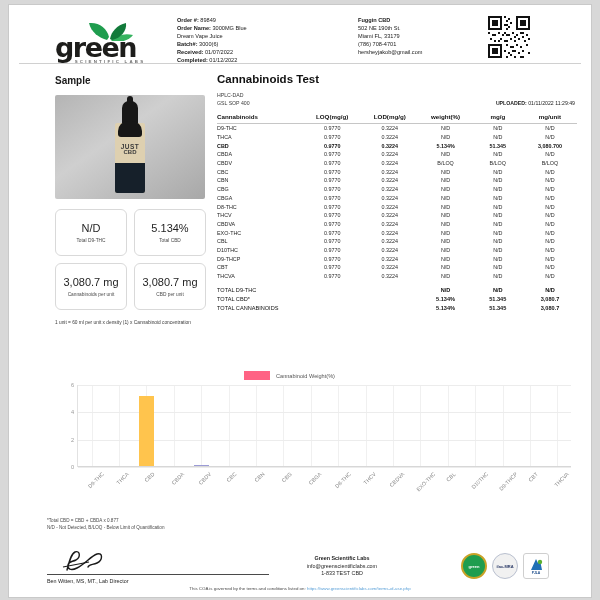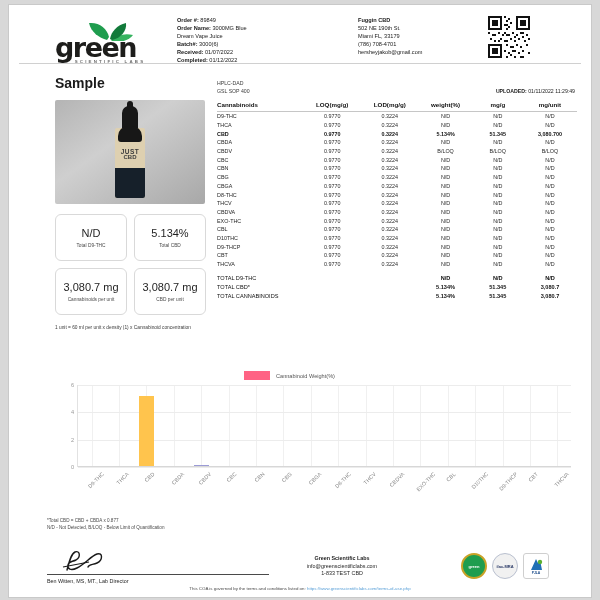--- a/index.html
+++ b/index.html
@@ -35,21 +35,21 @@
   .contact-block { position:absolute; left:349px; top:11px; font-size:5.6px; line-height:8px; color:#1a1a1a; }
   .contact-block b { font-weight:bold; }
   .qr { position:absolute; left:479px; top:11px; width:42px; height:42px; }
   .hr-head { position:absolute; left:10px; right:10px; top:58px; height:1px; background:#d0d0d0; }
 
   
   .cols { position:absolute; left:0; top:62px; right:0; }
   .left-col { position:absolute; left:46px; top:8px; width:152px; }
   .right-col { position:absolute; left:208px; top:6px; width:360px; }
 
-  .sec-title { font-size:14px; font-weight:bold; color:#1a1a1a; }
+  .sec-title { font-size:10px; font-weight:bold; color:#1a1a1a; }
   .sample-img {
     margin-top:9px; width:150px; height:104px;
     background:linear-gradient(145deg,#b4b4b4 0%,#cfcfcf 40%,#a8a8a8 100%);
     border-radius:2px; position:relative; overflow:hidden;
   }
   .bottle { position:absolute; left:50%; top:6px; transform:translateX(-50%); width:30px; height:94px; }
   .bottle .cap { position:absolute; left:7px; top:0; width:16px; height:26px; background:#171717; border-radius:7px 7px 2px 2px; }
   .bottle .tip { position:absolute; left:12px; top:-5px; width:6px; height:8px; background:#171717; border-radius:3px 3px 0 0; }
   .bottle .body { position:absolute; left:0; top:22px; width:30px; height:70px; background:#ded0b0; border-radius:2px; }
   .bottle .shoulder { position:absolute; left:3px; top:20px; width:24px; height:16px; background:#171717; border-radius:10px 10px 3px 3px; }
@@ -268,20 +268,21 @@
         <div class="stat">
           <div class="val">3,080.7 mg</div>
           <div class="lab">CBD per unit</div>
         </div>
       </div>
 
       <div class="unit-note">1 unit = 60 ml per unit x density (1) x Cannabinoid concentration</div>
     </div>
 
     <div class="right-col">
+      <div class="test-title">Cannabinoids Test</div>
       <div class="meta">
         <div>HPLC-DAD</div>
         <div>GSL SOP 400</div>
         <div class="uploaded">
           <b>UPLOADED:</b>
           <span>01/11/2022 11:29:49</span>
         </div>
       </div>
 
       <table class="cann">

